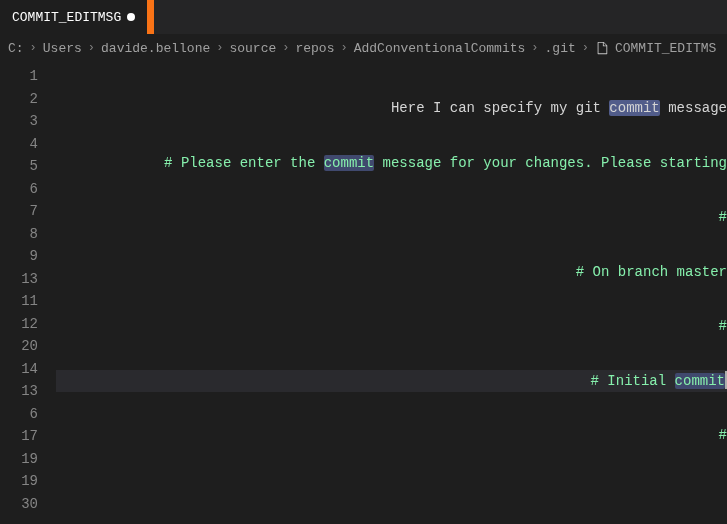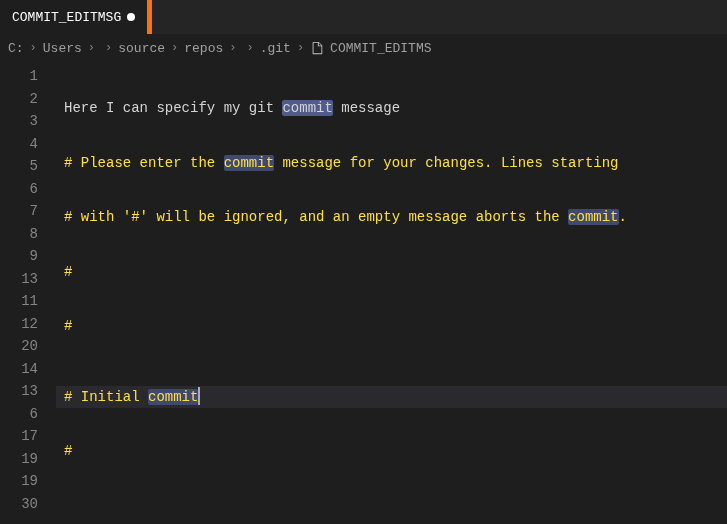--- a/index.html
+++ b/index.html
@@ -24,21 +24,21 @@
       border-bottom: 1px solid #1e1e1e;
     }
     .tab {
       background: #1e1e1e;
       color: #ffffff;
       padding: 0 12px;
       display: flex;
       align-items: center;
       gap: 6px;
       font-size: 13px;
-      border-right: 5px solid #f97316;
+      border-right: 7px solid #f97316;
       cursor: pointer;
     }
     .tab-modified {
       width: 8px;
       height: 8px;
       border-radius: 50%;
       background: #ffffff;
       display: inline-block;
     }
     .breadcrumb {
@@ -84,33 +84,33 @@
     }
     .line-no {
       height: 22.5px;
       line-height: 22.5px;
     }
     .code {
       padding: 4px 0;
       flex: 1;
       white-space: pre;
       overflow: hidden;
+      text-align: right;
     }
     .line {
       height: 22.5px;
       line-height: 22.5px;
       padding-left: 8px;
       position: relative;
     }
     .line.active {
       background: #2a2a2e;
-      margin-top: 16px;
     }
     .comment {
-      color: #fde047;
+      color: #86efac;
     }
     .text {
       color: #d4d4d4;
     }
     .highlight {
       background: #515c8a;
       border-radius: 2px;
     }
     .highlight-alt {
       background: #40496e;
@@ -134,25 +134,27 @@
     <span>COMMIT_EDITMSG</span>
     <span class="tab-modified"></span>
   </div>
 </div>
 
 <div class="breadcrumb">
   <span class="breadcrumb-item">C:</span>
   <span class="breadcrumb-sep">›</span>
   <span class="breadcrumb-item">Users</span>
   <span class="breadcrumb-sep">›</span>
+  <span class="breadcrumb-item">davide.bellone</span>
   <span class="breadcrumb-sep">›</span>
   <span class="breadcrumb-item">source</span>
   <span class="breadcrumb-sep">›</span>
   <span class="breadcrumb-item">repos</span>
   <span class="breadcrumb-sep">›</span>
+  <span class="breadcrumb-item">AddConventionalCommits</span>
   <span class="breadcrumb-sep">›</span>
   <span class="breadcrumb-item">.git</span>
   <span class="breadcrumb-sep">›</span>
   <span class="file-icon">
     <svg width="14" height="14" viewBox="0 0 16 16">
         <path fill="currentColor" d="M13.5 4.5L10 1H3.5C3.22 1 3 1.22 3 1.5v13c0 .28.22.5.5.5h10c.28 0 .5-.22.5-.5V5l-.5-.5zM10 2l3 3h-3V2zM4 14V2h5v4h4v8H4z"></path>
       </svg>
   </span>
   <span class="breadcrumb-item">COMMIT_EDITMS</span>
 </div>
@@ -175,23 +177,23 @@
     <div class="line-no">14</div>
     <div class="line-no">13</div>
     <div class="line-no">6</div>
     <div class="line-no">17</div>
     <div class="line-no">19</div>
     <div class="line-no">19</div>
     <div class="line-no">30</div>
   </div>
   <div class="code">
     <div class="line"><span class="text">Here I can specify my git </span><span class="text highlight">commit</span><span class="text"> message</span></div>
-    <div class="line"><span class="comment"># Please enter the </span><span class="comment highlight-alt">commit</span><span class="comment"> message for your changes. Lines starting</span></div>
-    <div class="line"><span class="comment"># with '#' will be ignored, and an empty message aborts the </span><span class="comment highlight-alt">commit</span><span class="comment">.</span></div>
+    <div class="line"><span class="comment"># Please enter the </span><span class="comment highlight-alt">commit</span><span class="comment"> message for your changes. Please starting</span></div>
     <div class="line"><span class="comment">#</span></div>
+    <div class="line"><span class="comment"># On branch master</span></div>
     <div class="line"><span class="comment">#</span></div>
     <div class="line active"><span class="comment"># Initial </span><span class="comment highlight-alt">commit</span><span class="cursor"></span></div>
     <div class="line"><span class="comment">#</span></div>
     
     
     
     
     
     
     

